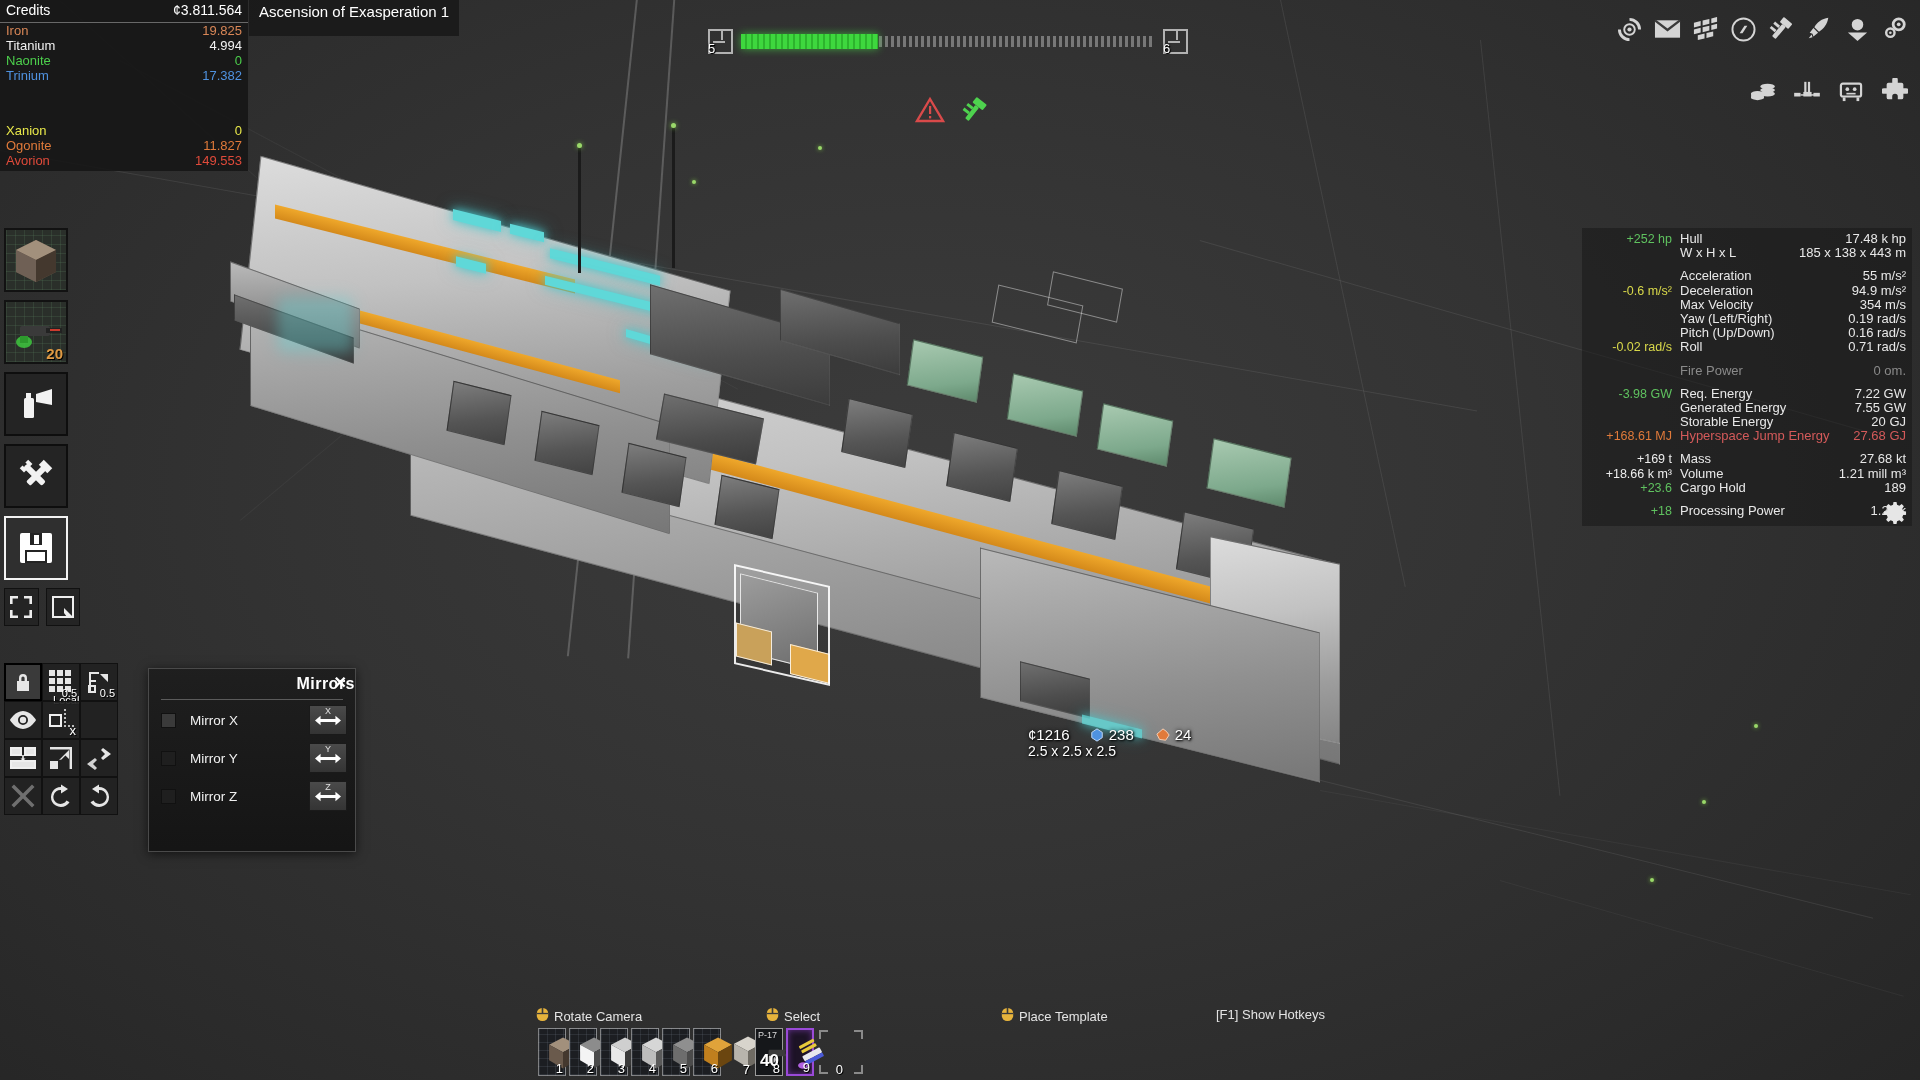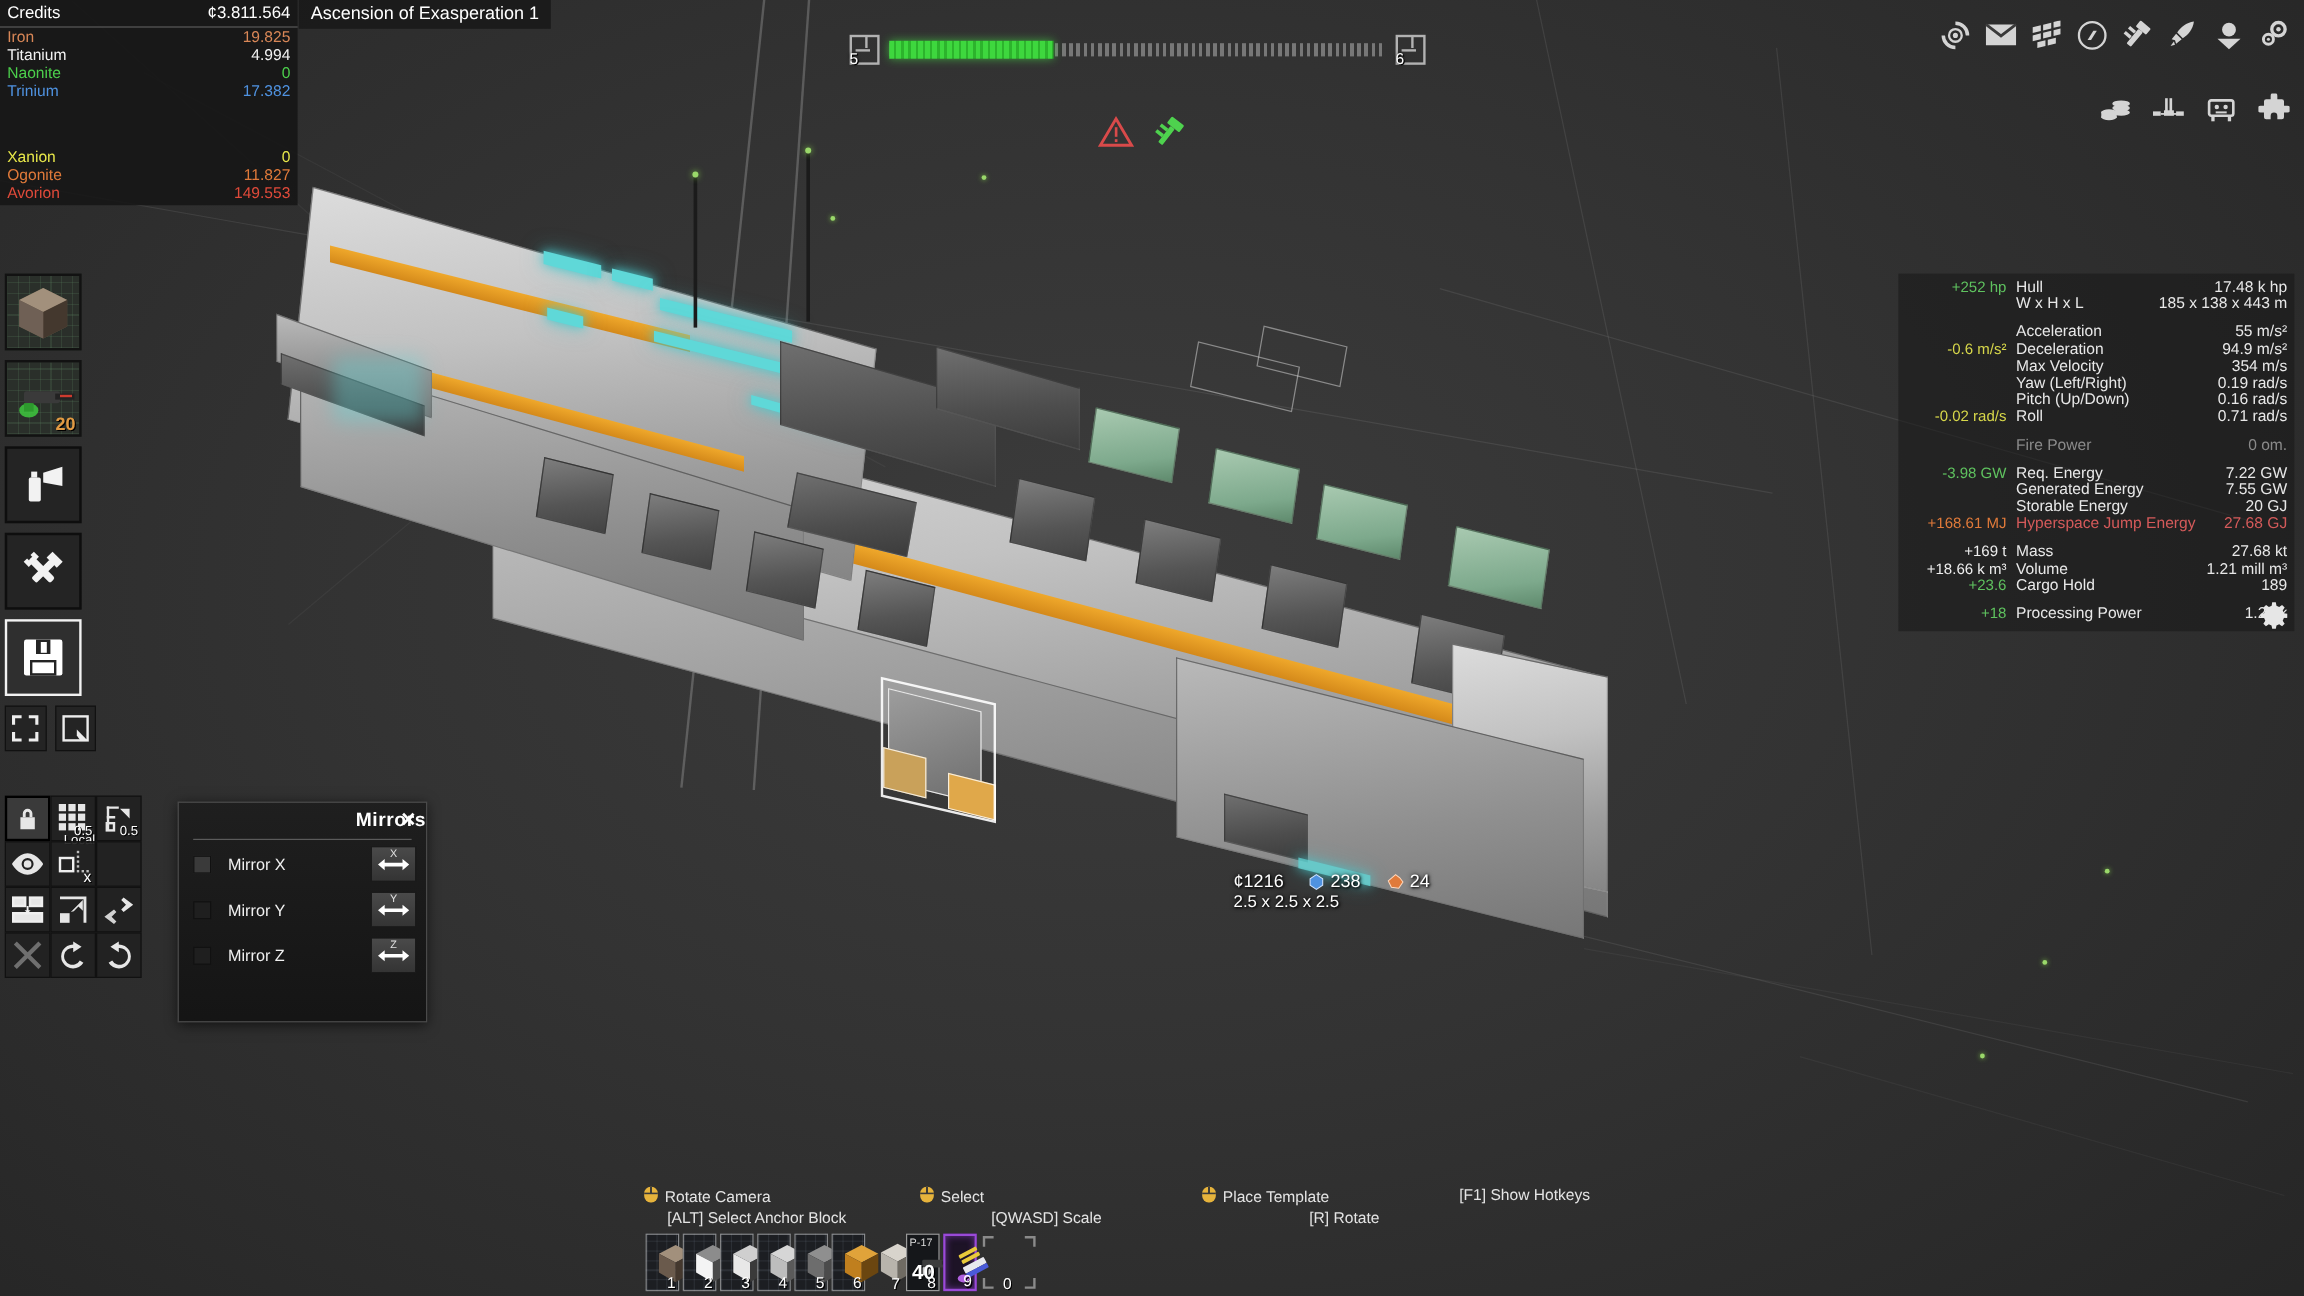--- a/index.html
+++ b/index.html
@@ -66,21 +66,21 @@
   .res-credits {
     display:flex; justify-content:space-between; padding:3px 6px 4px 6px;
     color:#fff; font-size:14px; border-bottom:1px solid rgba(255,255,255,0.35);
   }
   .res-row { display:flex; justify-content:space-between; padding:0 6px; height:15px; font-size:13px;}
   .res-row .n { letter-spacing:0px; }
   .res-row .v { font-variant-numeric: tabular-nums; }
 
   
   .titlebar {
-    position:absolute; left:249px; top:0; height:24px;
+    position:absolute; left:249px; top:0; height:36px;
     padding:3px 10px 0 10px;
     color:#fff; font-size:15px;
     background:rgba(22,22,22,0.80);
   }
 
   
   .levelbar { position:absolute; left:708px; top:28px; width:480px; height:26px; display:flex; align-items:center; }
   .lvlbadge { position:relative; width:25px; height:25px; }
   .lvlbadge .mark { position:absolute; inset:0; border:2px solid #c9c9c9; opacity:.85; }
   .lvlbadge .mark:before, .lvlbadge .mark:after { content:""; position:absolute; background:#c9c9c9; }
@@ -850,31 +850,20 @@
               <rect x="1" y="1" width="14" height="16" rx="6.5" fill="#e6b33c"></rect>
               <rect x="7" y="1" width="2" height="7" fill="#3a3a3a"></rect>
               <rect x="1" y="7" width="14" height="1.6" fill="#3a3a3a"></rect>
             </svg></span>
           <span>Place Template</span>
         </span>
         <span class="hintitem" style="left: 680px;">
           <span>[F1] Show Hotkeys</span>
         </span>
       </div>
-    <div class="hintrow" id="hintrow2" style="margin-top:2px;">
-        <span class="hintitem" style="left: 20px;">
-          <span>[ALT] Select Anchor Block</span>
-        </span>
-        <span class="hintitem" style="left: 290px;">
-          <span>[QWASD] Scale</span>
-        </span>
-        <span class="hintitem" style="left: 555px;">
-          <span>[R] Rotate</span>
-        </span>
-      </div>
   </div>
 
   <div class="hotbar" id="hotbar">
       <div class="hslot">
         <svg class="cube" viewBox="0 0 40 44">
           <path d="M20 3 L37 12 L20 21 L3 12 Z" fill="#a2907c"></path>
           <path d="M20 21 L37 12 L37 31 L20 41 Z" fill="#44382e"></path>
           <path d="M20 21 L20 41 L3 31 L3 12 Z" fill="#6a5a4c"></path>
         </svg>
         <span class="hn">1</span>

